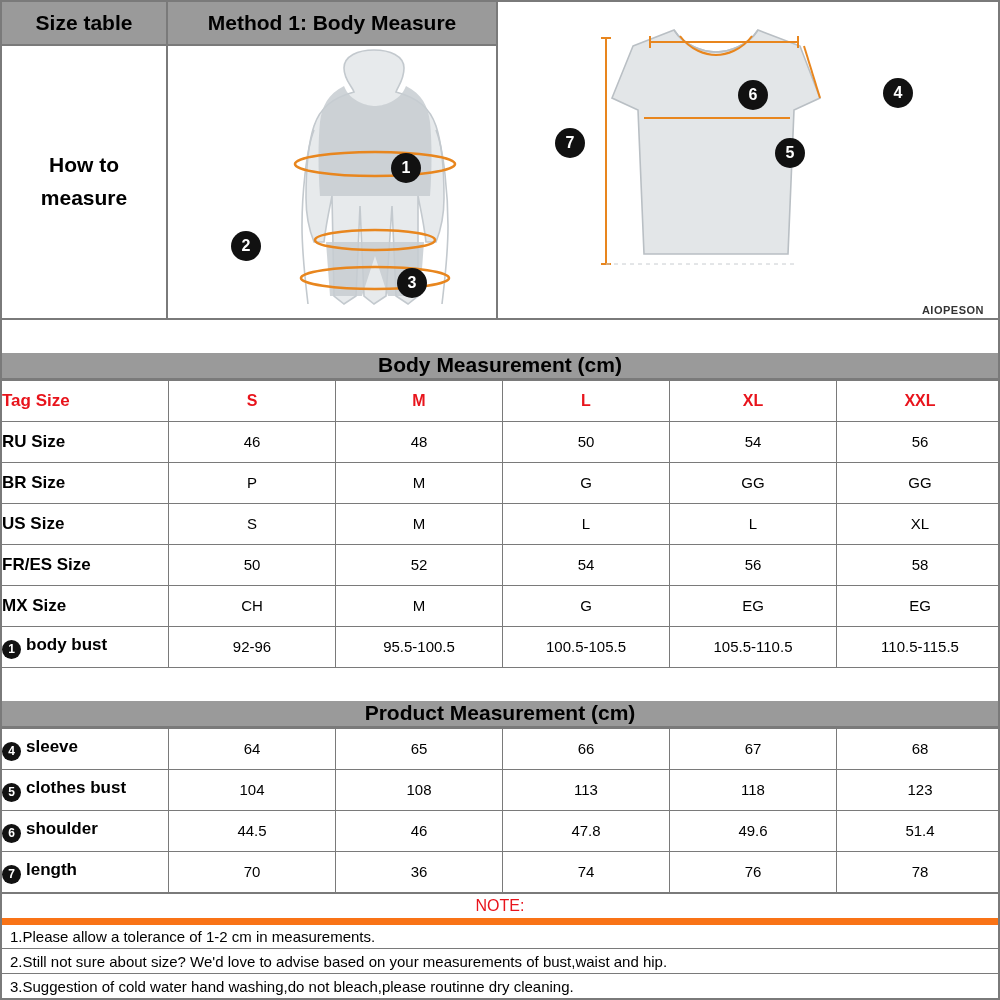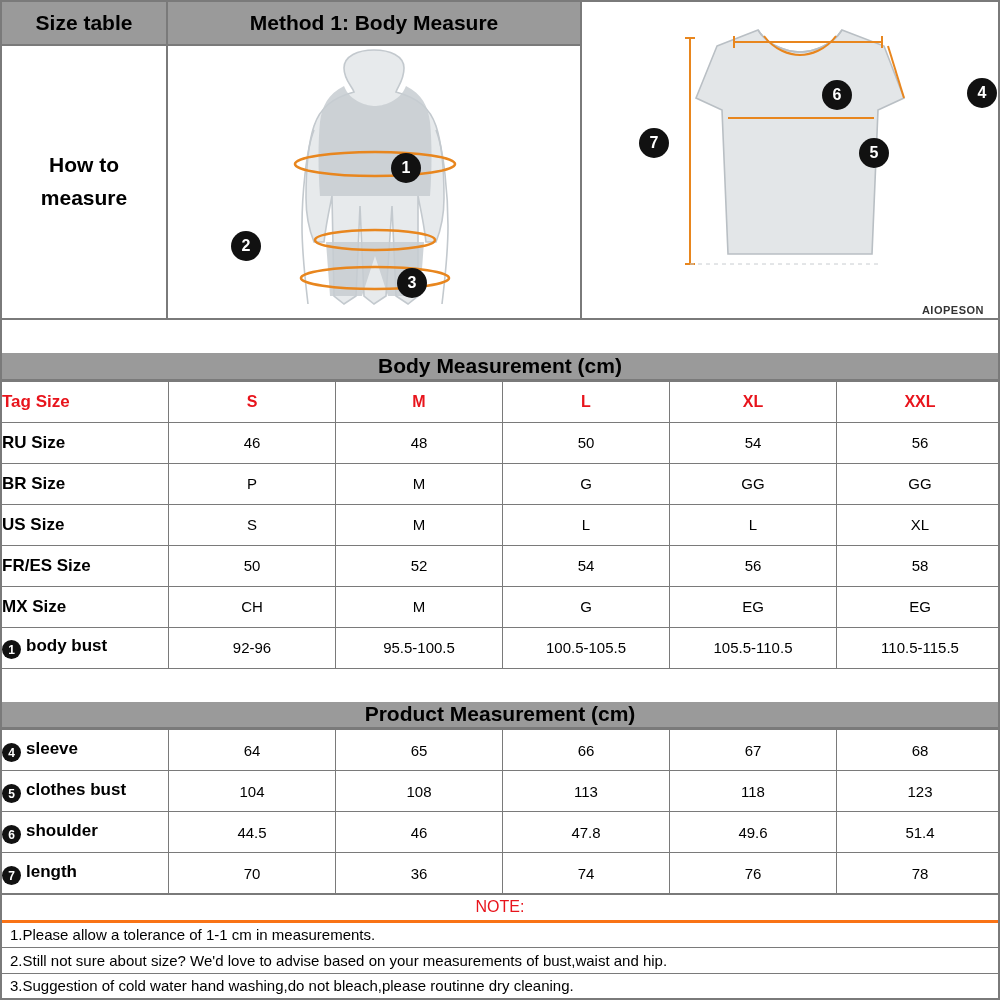--- a/index.html
+++ b/index.html
@@ -27,21 +27,21 @@
     display: flex;
     height: 316px;
     border-bottom: 2px solid #7a7a7a;
   }
   .top-col {
     box-sizing: border-box;
     display: flex;
     flex-direction: column;
   }
   .col-left { width: 166px; border-right: 2px solid #7a7a7a; }
-  .col-mid  { width: 414px; border-right: 2px solid #7a7a7a; }
+  .col-mid  { width: 330px; border-right: 2px solid #7a7a7a; }
   .col-right{ flex: 1; }
   .col-head {
     height: 44px;
     background: #9a9a9a;
     display: flex;
     align-items: center;
     justify-content: center;
     font-weight: bold;
     font-size: 21px;
     color: #000;
@@ -135,21 +135,21 @@
     vertical-align: -3px;
   }
   
   .note-head {
     height: 40px;
     display: flex;
     align-items: center;
     justify-content: center;
     color: #e8141c;
     font-size: 16px;
-    border-bottom: 3px solid #f97316;
+    border-bottom: 7px solid #f97316;
     border-top: 1px solid #7a7a7a;
   }
   .note-line {
     height: 40px;
     display: flex;
     align-items: center;
     padding-left: 8px;
     font-size: 15px;
     border-bottom: 1px solid #7a7a7a;
   }
@@ -337,17 +337,17 @@
       <td>70</td>
       <td>36</td>
       <td>74</td>
       <td>76</td>
       <td>78</td>
     </tr>
   </tbody>
     </table>
 
   <div class="note-head">NOTE:</div>
-  <div class="note-line">1.Please allow a tolerance of 1-1 cm in measurements.</div>
+  <div class="note-line">1.Please allow a tolerance of 1-2 cm in measurements.</div>
   <div class="note-line">2.Still not sure about size? We'd love to advise based on your measurements of bust,waist and hip.</div>
   <div class="note-line">3.Suggestion of cold water hand washing,do not bleach,please routinne dry cleaning.</div>
 
 </div>
 
 </body></html>

